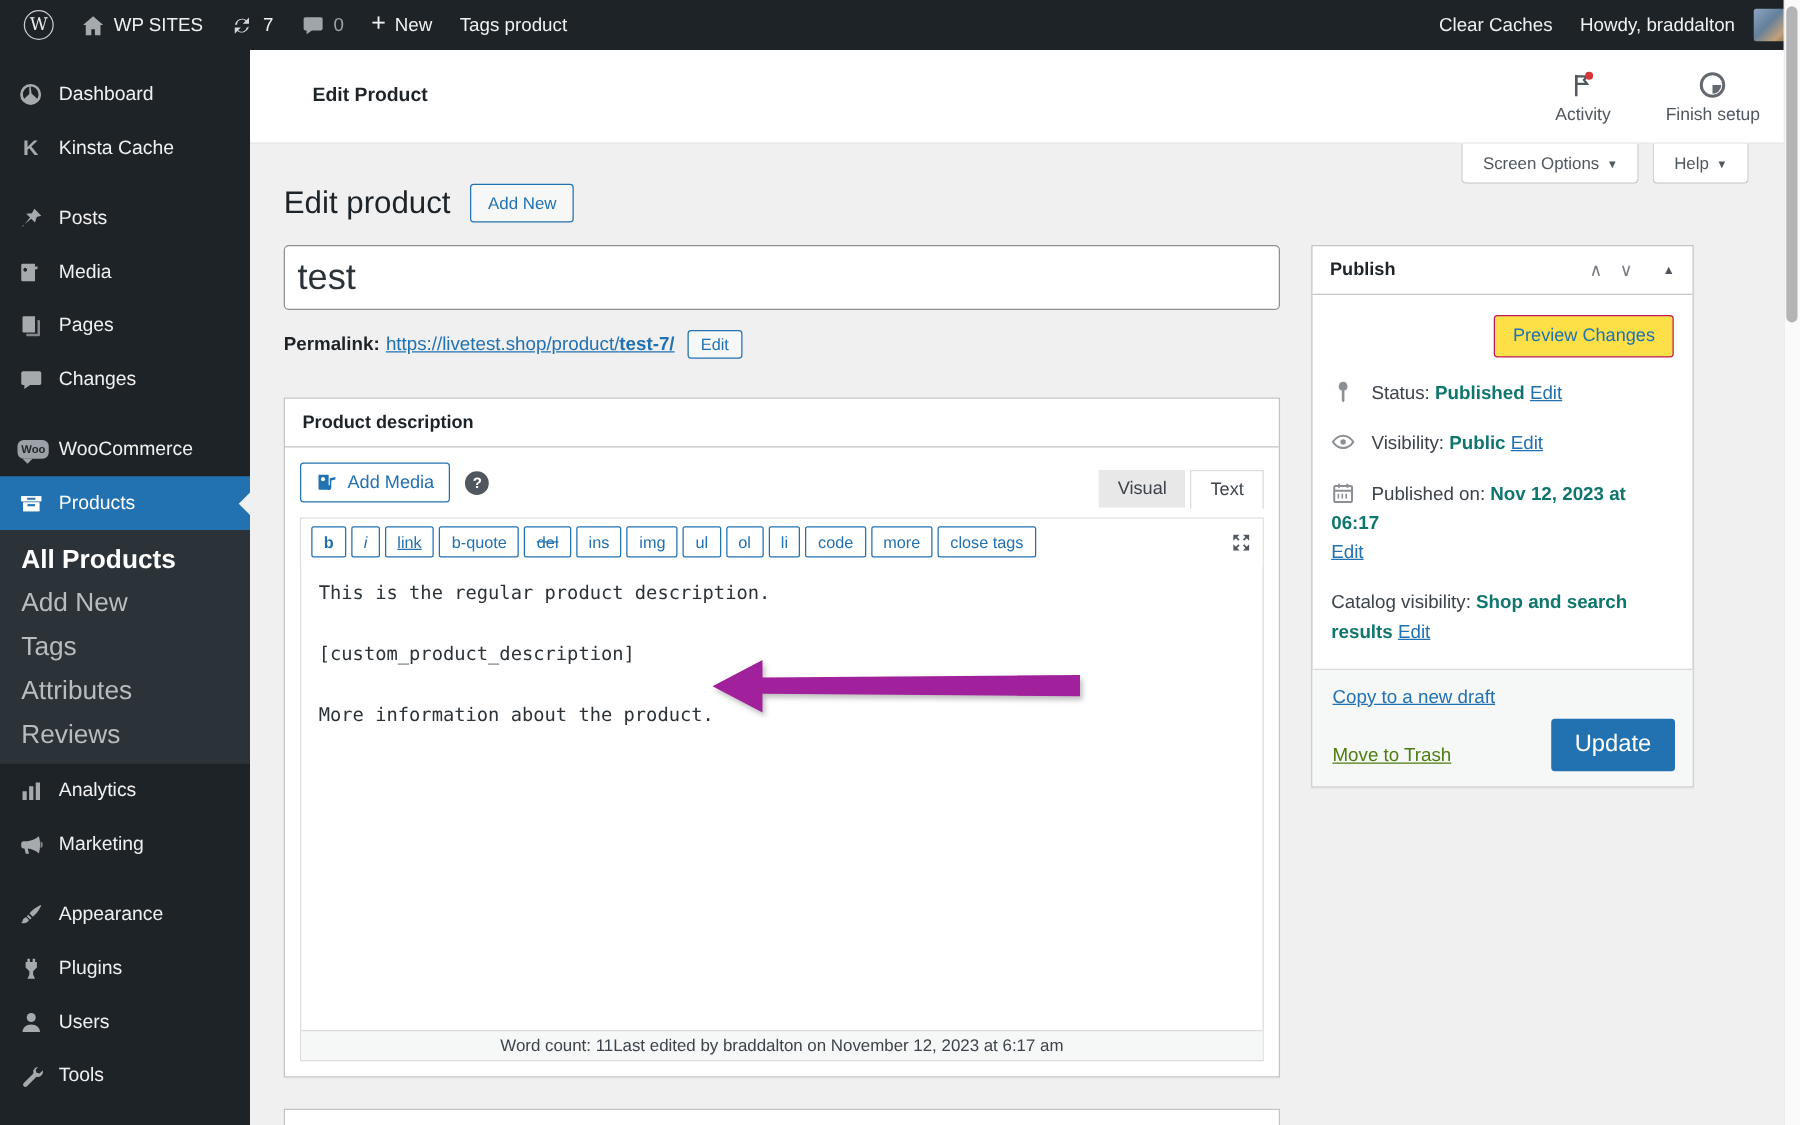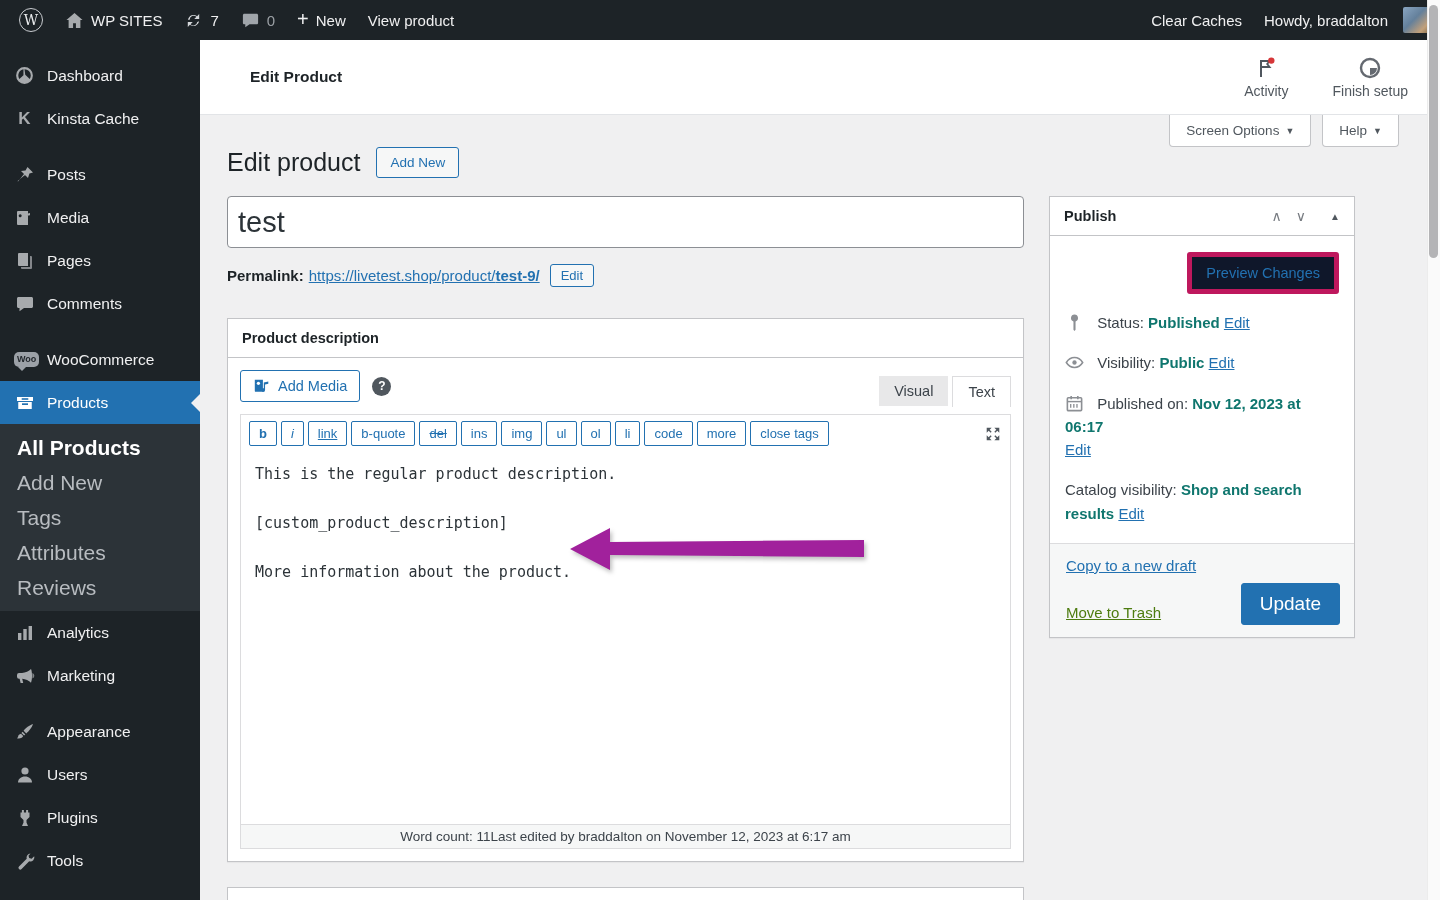--- a/index.html
+++ b/index.html
@@ -162,21 +162,21 @@
   .publish-header {
     display:flex; align-items:center; padding:11px 14px;
     border-bottom:1px solid #c3c4c7; cursor:pointer;
   }
   .publish-header .pb-title { font-size:14.5px; font-weight:700; }
   .pb-handles { margin-left:auto; display:flex; align-items:center; gap:14px; color:#787c82; }
   .sort-handle { font-size:14px; line-height:1; cursor:pointer; }
   .toggle-handle { font-size:10px; color:#50575e; margin-left:10px; cursor:pointer; }
   .publish-body { padding:16px 15px 18px; font-size:15px; color:#3c434a; }
   .preview-row { text-align:right; }
-  .btn-preview { background:#0f172a; border:5px solid #be185d; color:#2271b1; font-size:14.5px; padding:8px 14px; }
+  .btn-preview { background:#fde047; border:1px solid #be185d; color:#2271b1; font-size:14.5px; padding:8px 14px; }
   .misc-row { margin-top:17px; line-height:1.55; }
   .misc-row .row-icon { display:inline-block; width:19px; height:19px; vertical-align:-4px; margin-right:9px; color:#8c8f94; }
   .misc-row b { color:#0f766e;margin-top:19px; }
   .edit-link { color:#2271b1; text-decoration:underline; }
   .publish-foot {
     border-top:1px solid #dcdcde; background:#f6f7f7; padding:13px 16px 16px;
     position:relative; font-size:15px;
   }
   .copy-link { display:inline-block; color:#2271b1; text-decoration:underline; }
   .trash-link { display:inline-block; margin-top:30px; color:#4d7c0f; text-decoration:underline; }
@@ -219,21 +219,21 @@
       <svg class="ab-icon" viewBox="0 0 20 20" fill="#a0a5aa">
           <path d="M3.5 3h13c.8 0 1.5.7 1.5 1.5v8c0 .8-.7 1.5-1.5 1.5H9l-4.5 3.2V14h-1C2.7 14 2 13.3 2 12.5v-8C2 3.7 2.7 3 3.5 3z"></path>
         </svg>
       <span class="ab-count-dim">0</span>
     </div>
     <div class="ab-item">
       <span class="ab-plus">+</span>
       <span>New</span>
     </div>
     <div class="ab-item">
-      <span>View product</span>
+      <span>Tags product</span>
     </div>
   </div>
   <div class="ab-right">
     <div class="ab-item">
       <span>Clear Caches</span>
     </div>
     <div class="ab-item">
       <span>Howdy, braddalton</span>
       <span class="avatar"></span>
     </div>
@@ -278,21 +278,21 @@
         </svg>
       </span>
     <span>Pages</span>
   </div>
   <div class="menu-item">
     <span class="mi-icon">
         <svg viewBox="0 0 20 20" fill="currentColor" width="20" height="20">
           <path d="M3.5 3h13c.8 0 1.5.7 1.5 1.5v8c0 .8-.7 1.5-1.5 1.5H9l-4.5 3.2V14h-1C2.7 14 2 13.3 2 12.5v-8C2 3.7 2.7 3 3.5 3z"></path>
         </svg>
       </span>
-    <span>Comments</span>
+    <span>Changes</span>
   </div>
   <div class="menu-sep"></div>
   <div class="menu-item">
     <span class="mi-icon">
         <span class="woo-badge">Woo</span>
       </span>
     <span>WooCommerce</span>
   </div>
   <div class="menu-item active">
     <span class="mi-icon">
@@ -347,33 +347,33 @@
     <span class="mi-icon">
         <svg viewBox="0 0 20 20" fill="currentColor" width="20" height="20">
           <path d="M18 2c-3.4 1-7.6 4.4-9.4 6.7l2.7 2.7C13.6 9.6 17 5.4 18 2zM7.6 9.7l2.7 2.7-1.2 1.2-2.7-2.7zM6 11.8l2.2 2.2c-.6 1.5-2 2.4-4.6 2.6-.7 0-1.3-.1-1.6-.4.9-.5 1-1.2 1.2-2 .3-1.2 1-2 2.8-2.4z"></path>
         </svg>
       </span>
     <span>Appearance</span>
   </div>
   <div class="menu-item">
     <span class="mi-icon">
         <svg viewBox="0 0 20 20" fill="currentColor" width="20" height="20">
+          <path d="M13.1 4.5V2h-2v2.5H8.9V2h-2v2.5H5.5V9l3 3v2.5L7 18h6l-1.5-3.5V12l3-3V4.5z"></path>
+        </svg>
+      </span>
+    <span>Plugins</span>
+  </div>
+  <div class="menu-item">
+    <span class="mi-icon">
+        <svg viewBox="0 0 20 20" fill="currentColor" width="20" height="20">
           <circle cx="10" cy="6" r="3.6"></circle>
           <path d="M3 17.5c0-3.6 3.1-6 7-6s7 2.4 7 6z"></path>
         </svg>
       </span>
     <span>Users</span>
-  </div>
-  <div class="menu-item">
-    <span class="mi-icon">
-        <svg viewBox="0 0 20 20" fill="currentColor" width="20" height="20">
-          <path d="M13.1 4.5V2h-2v2.5H8.9V2h-2v2.5H5.5V9l3 3v2.5L7 18h6l-1.5-3.5V12l3-3V4.5z"></path>
-        </svg>
-      </span>
-    <span>Plugins</span>
   </div>
   <div class="menu-item">
     <span class="mi-icon">
         <svg viewBox="0 0 20 20" fill="currentColor" width="20" height="20">
           <path d="M15.5 2.5a4 4 0 0 0-3.8 5.2L4 15.4a1.8 1.8 0 1 0 2.6 2.6l7.6-7.7a4 4 0 0 0 5-5.1l-2.6 2.6-2.4-.7-.7-2.4z"></path>
         </svg>
       </span>
     <span>Tools</span>
   </div>
 </div>
@@ -417,21 +417,21 @@
       <h1 class="page-title">Edit product</h1>
       <button class="btn btn-secondary">Add New</button>
     </div>
 
     <div class="title-input">
       <span>test</span>
     </div>
 
     <div class="permalink-row">
       <span class="plabel">Permalink:</span>
-      <a><span>https://livetest.shop/product/</span><span class="slug">test-9/</span></a>
+      <a><span>https://livetest.shop/product/</span><span class="slug">test-7/</span></a>
       <button class="btn btn-small">Edit</button>
     </div>
 
     <div class="metabox">
       <div class="metabox-header">Product description</div>
       <div class="editor-wrap">
         <div class="editor-top">
           <div class="media-group">
             <button class="btn btn-addmedia">
               <svg viewBox="0 0 20 20" fill="#2271b1">

